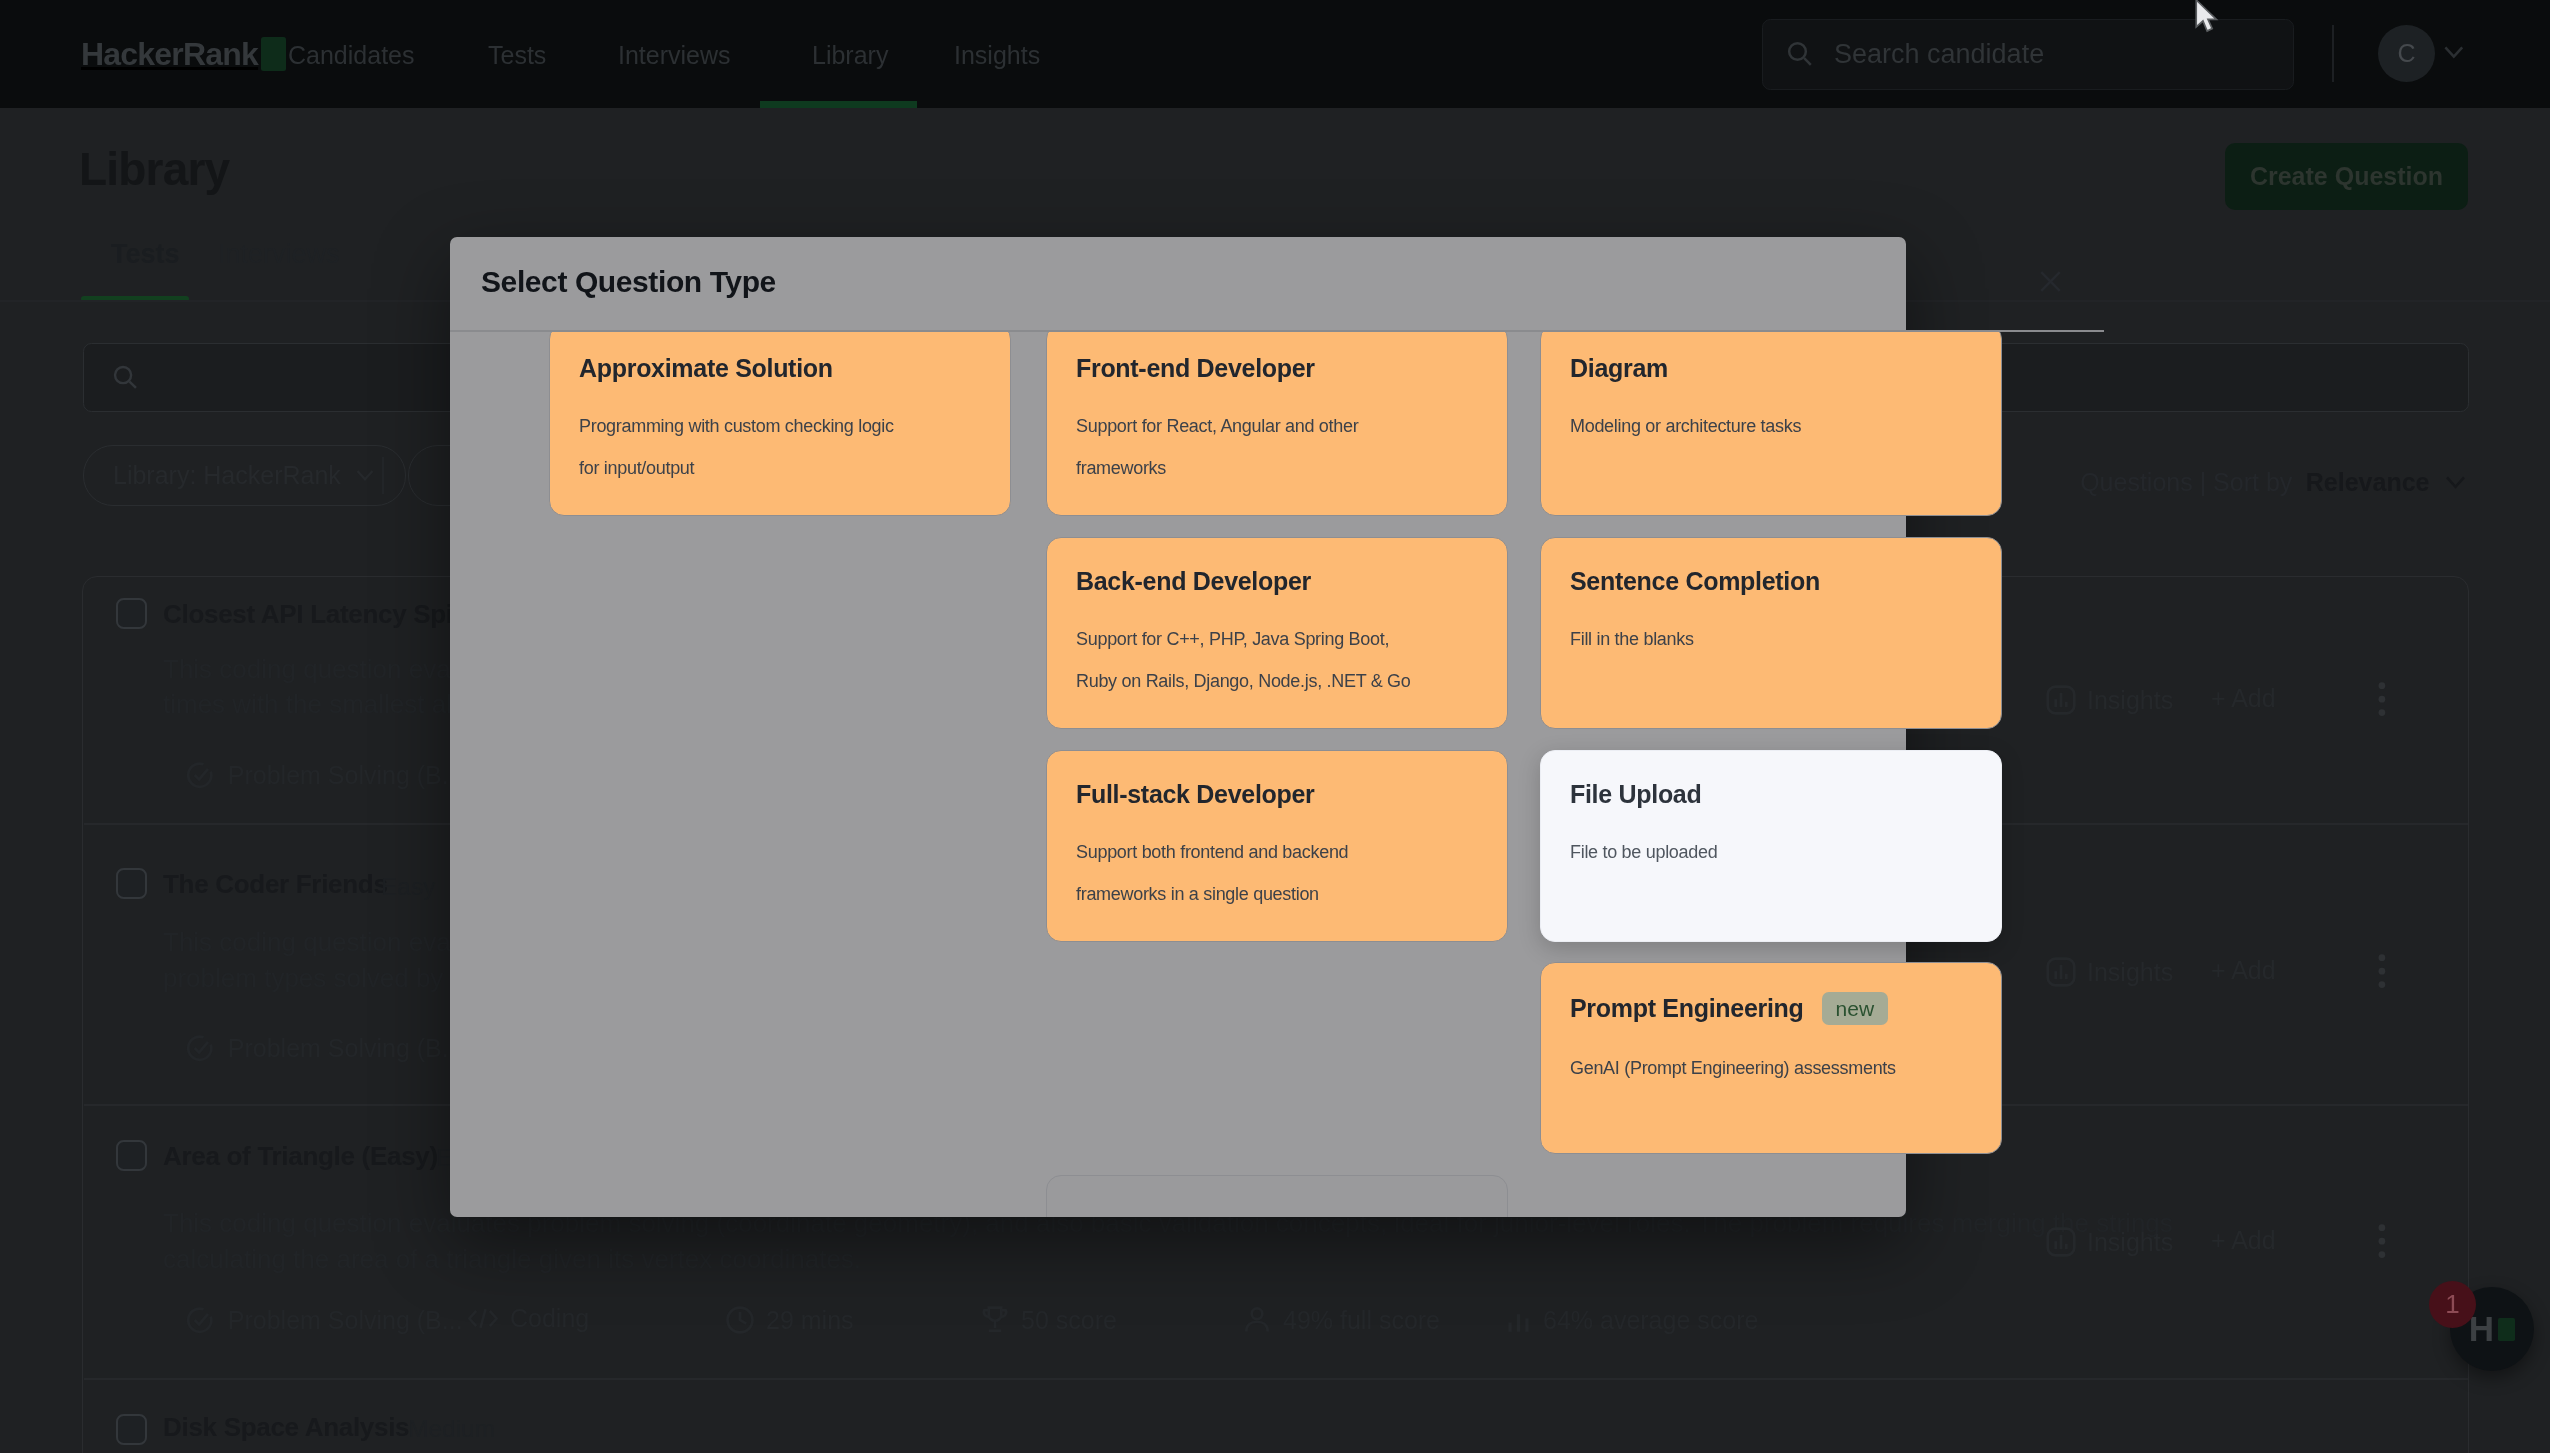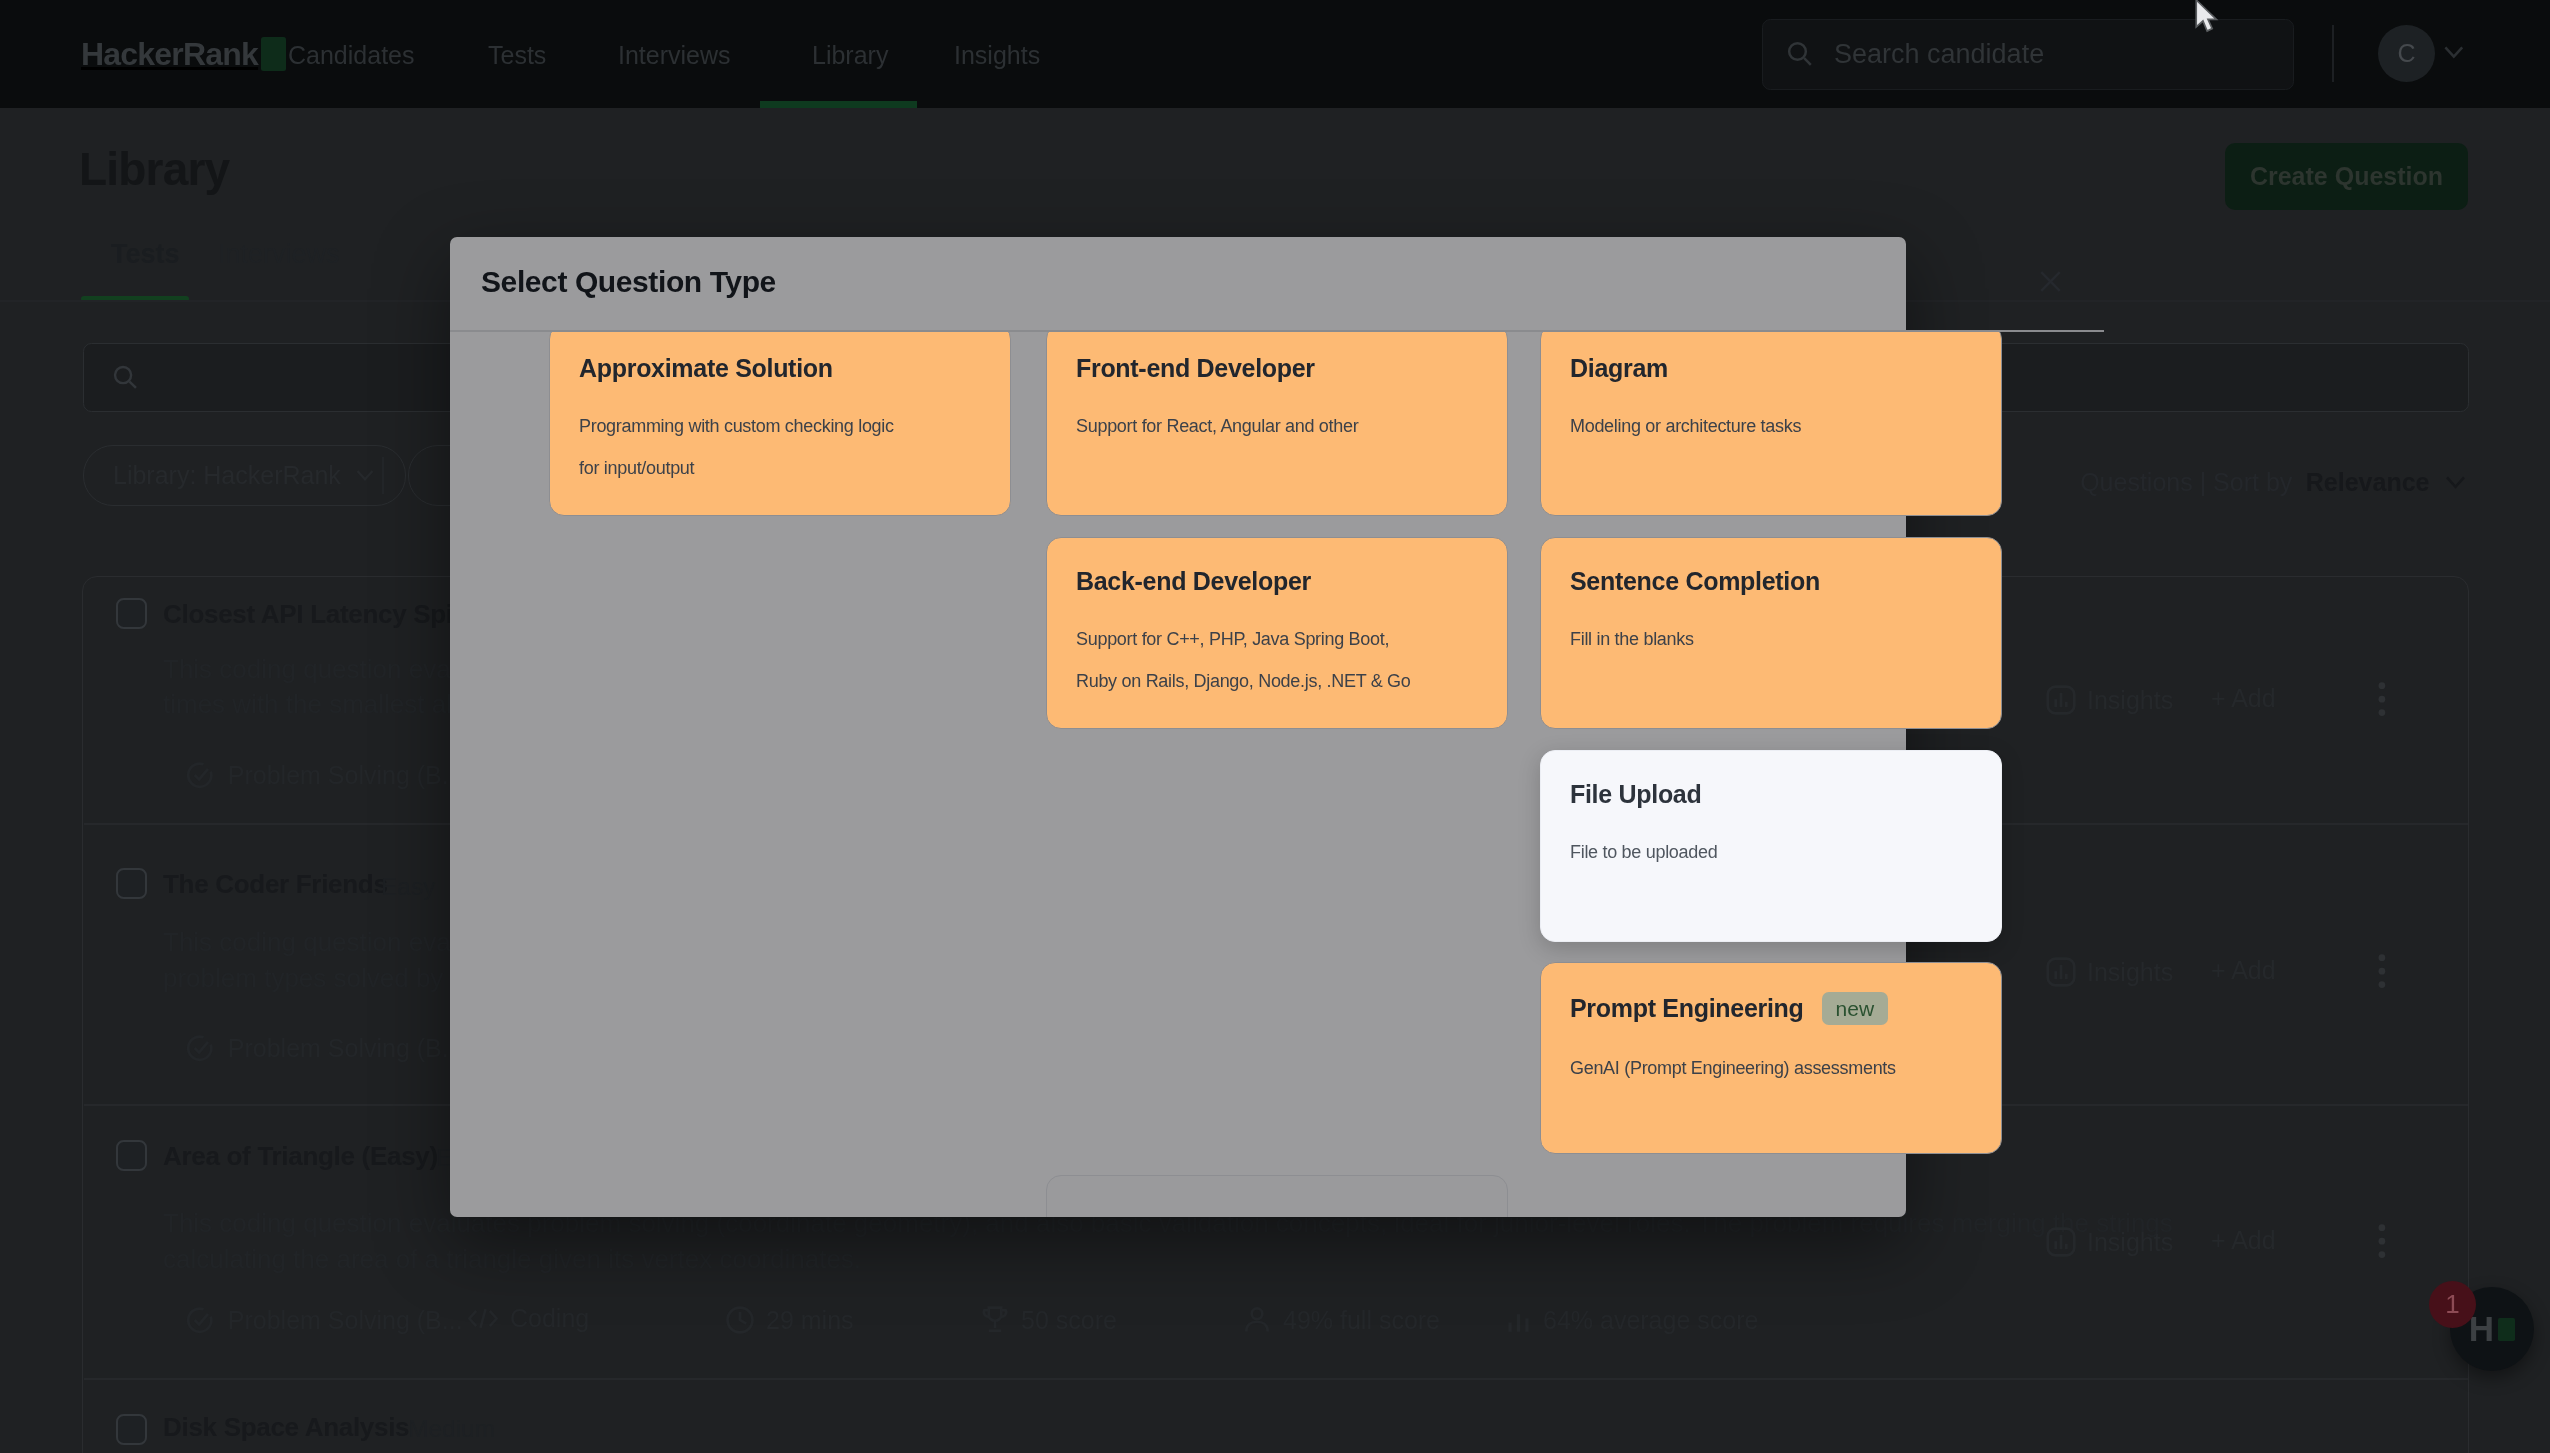--- a/index.html
+++ b/index.html
@@ -336,20 +336,21 @@
       <div class="card-title">Approximate Solution</div>
       <div class="card-desc">
           <div>Programming with custom checking logic</div>
           <div>for input/output</div>
         </div>
     </div>
     <div class="abs card" style="left:596px;top:-7.6px">
       <div class="card-title">Front-end Developer</div>
       <div class="card-desc">
           <div>Support for React, Angular and other</div>
+          <div>frameworks</div>
         </div>
     </div>
     <div class="abs card" style="left:1090px;top:-7.6px">
       <div class="card-title">Diagram</div>
       <div class="card-desc">
           <div>Modeling or architecture tasks</div>
         </div>
     </div>
 
     <div class="abs card" style="left:596px;top:205px">
@@ -359,20 +360,27 @@
           <div>Ruby on Rails, Django, Node.js, .NET &amp; Go</div>
         </div>
     </div>
     <div class="abs card" style="left:1090px;top:205px">
       <div class="card-title">Sentence Completion</div>
       <div class="card-desc">
           <div>Fill in the blanks</div>
         </div>
     </div>
 
+    <div class="abs card" style="left:596px;top:418px">
+      <div class="card-title">Full-stack Developer</div>
+      <div class="card-desc">
+          <div>Support both frontend and backend</div>
+          <div>frameworks in a single question</div>
+        </div>
+    </div>
     <div class="abs card card-highlight" style="left:1090px;top:418px">
       <div class="card-title">File Upload</div>
       <div class="card-desc">
           <div>File to be uploaded</div>
         </div>
     </div>
 
     <div class="abs card" style="left:1090px;top:630px">
       <div class="card-title-row">
         <span class="card-title">Prompt Engineering</span>

